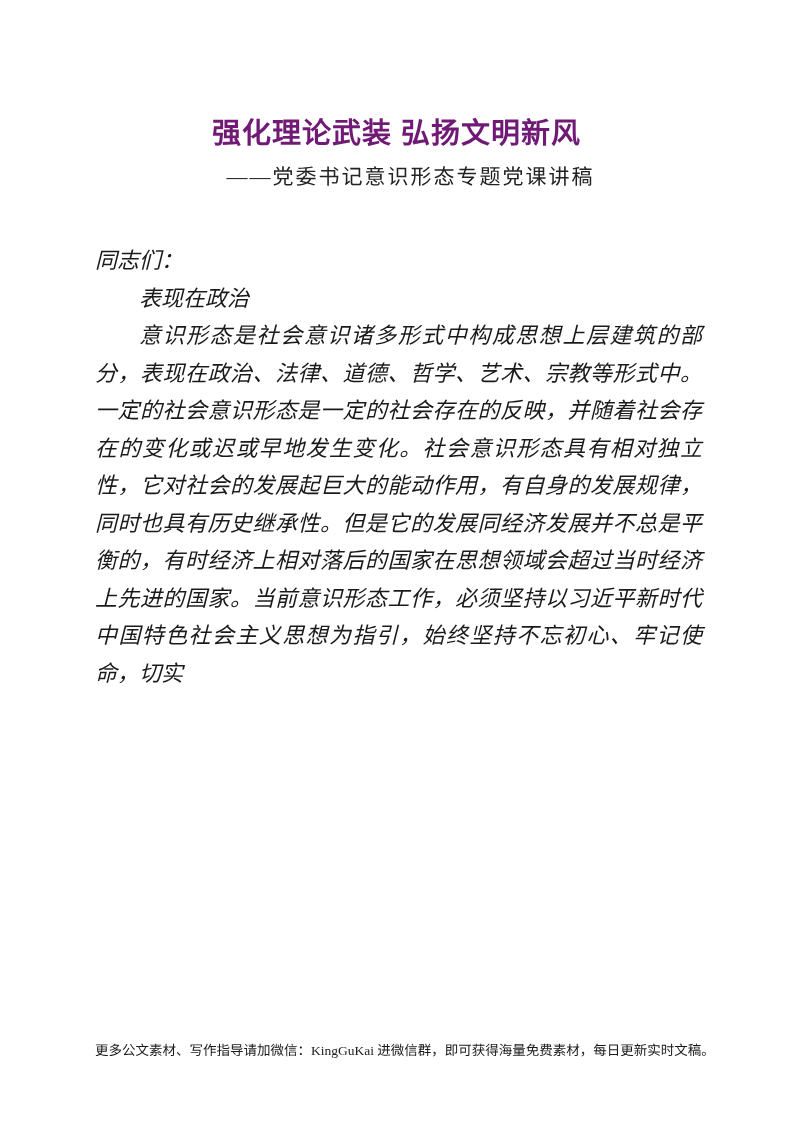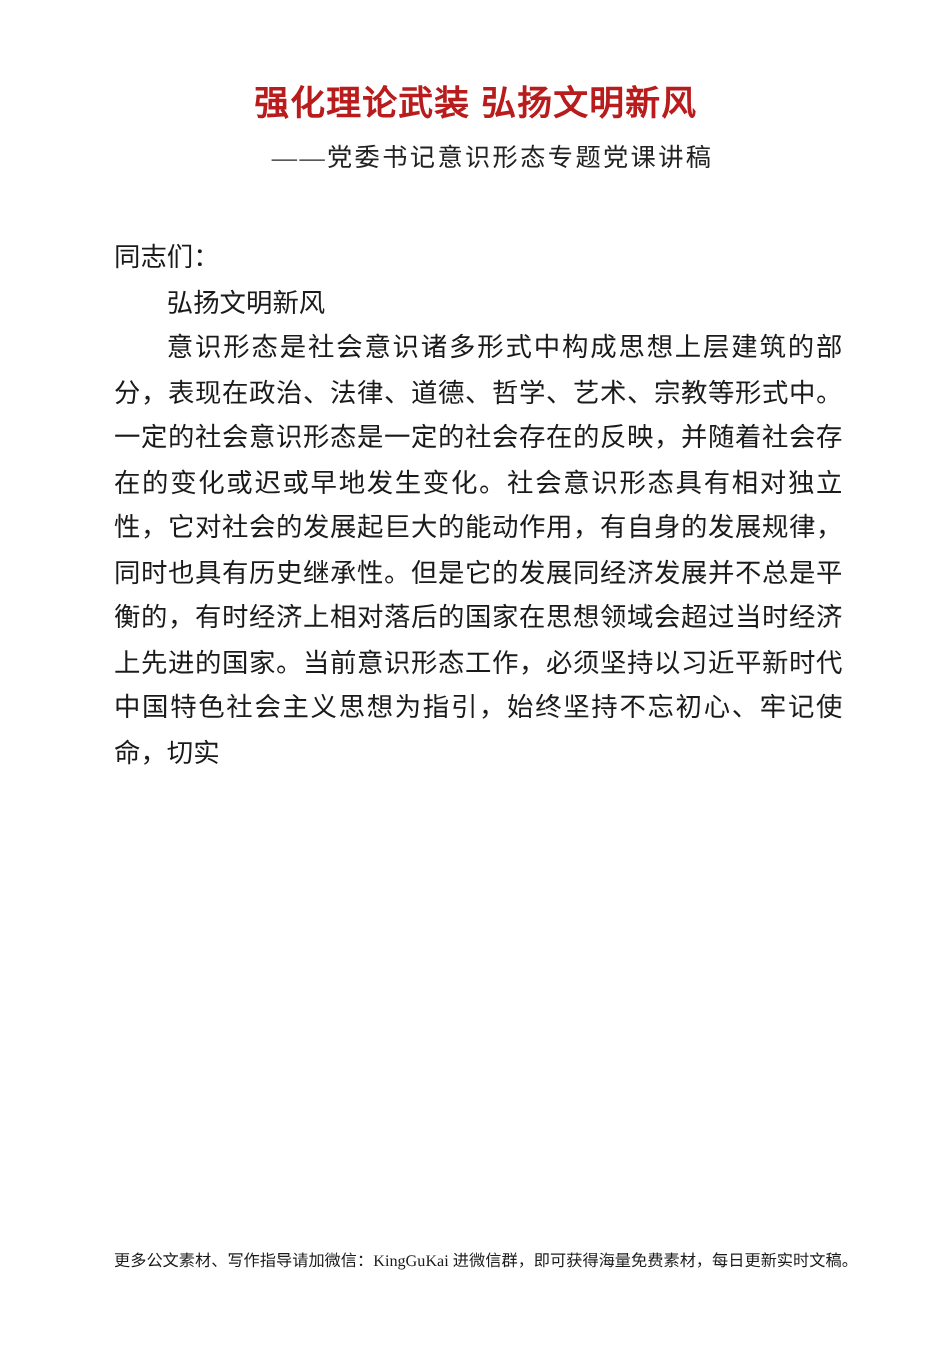--- a/index.html
+++ b/index.html
@@ -19,28 +19,28 @@
     position: relative;
     width: 793px;
     height: 1122px;
     background: #ffffff;
     overflow: hidden;
   }
 
   
   .doc-title {
     margin: 0;
-    padding-top: 71px;
+    padding-top: 117px;
     text-align: center;
     font-family: "Liberation Sans", sans-serif;
     font-weight: 700;
     font-size: 29px;
     line-height: 33px;
     letter-spacing: 1px;
-    color: #b91c1c;
+    color: #701a75;
   }
   .doc-subtitle {
     margin-top: 14px;
     text-align: center;
     font-family: "Liberation Serif", serif;
     font-size: 21px;
     line-height: 26px;
     letter-spacing: 2px;
     color: #222222;
     padding-left: 28px;
@@ -52,20 +52,21 @@
     font-size: 22px;
     line-height: 37.5px;
     text-align: justify;
     color: #1a1a1a;
   }
   .para {
     margin: 0;
     padding: 0;
     text-indent: 2em;
     word-break: break-all;
+    font-style: italic;
   }
   .para.no-indent {
     text-indent: 0;
   }
 
   
   .doc-footer {
     position: absolute;
     left: 95px;
     right: 60px;
@@ -83,21 +84,21 @@
 
   <h1 class="doc-title">强化理论武装 弘扬文明新风</h1>
 
   <div class="doc-subtitle">——党委书记意识形态专题党课讲稿</div>
 
   <div class="doc-body">
 
     <p class="para no-indent">同志们：</p>
 
 
-    <p class="para">弘扬文明新风</p>
+    <p class="para">表现在政治</p>
 
     <p class="para">意识形态是社会意识诸多形式中构成思想上层建筑的部分，表现在政治、法律、道德、哲学、艺术、宗教等形式中。一定的社会意识形态是一定的社会存在的反映，并随着社会存在的变化或迟或早地发生变化。社会意识形态具有相对独立性，它对社会的发展起巨大的能动作用，有自身的发展规律，同时也具有历史继承性。但是它的发展同经济发展并不总是平衡的，有时经济上相对落后的国家在思想领域会超过当时经济上先进的国家。当前意识形态工作，必须坚持以习近平新时代中国特色社会主义思想为指引，始终坚持不忘初心、牢记使命，切实</p>
 
   </div>
 
   <div class="doc-footer">更多公文素材、写作指导请加微信：KingGuKai 进微信群，即可获得海量免费素材，每日更新实时文稿。</div>
 
 </div>
 
 </body></html>

